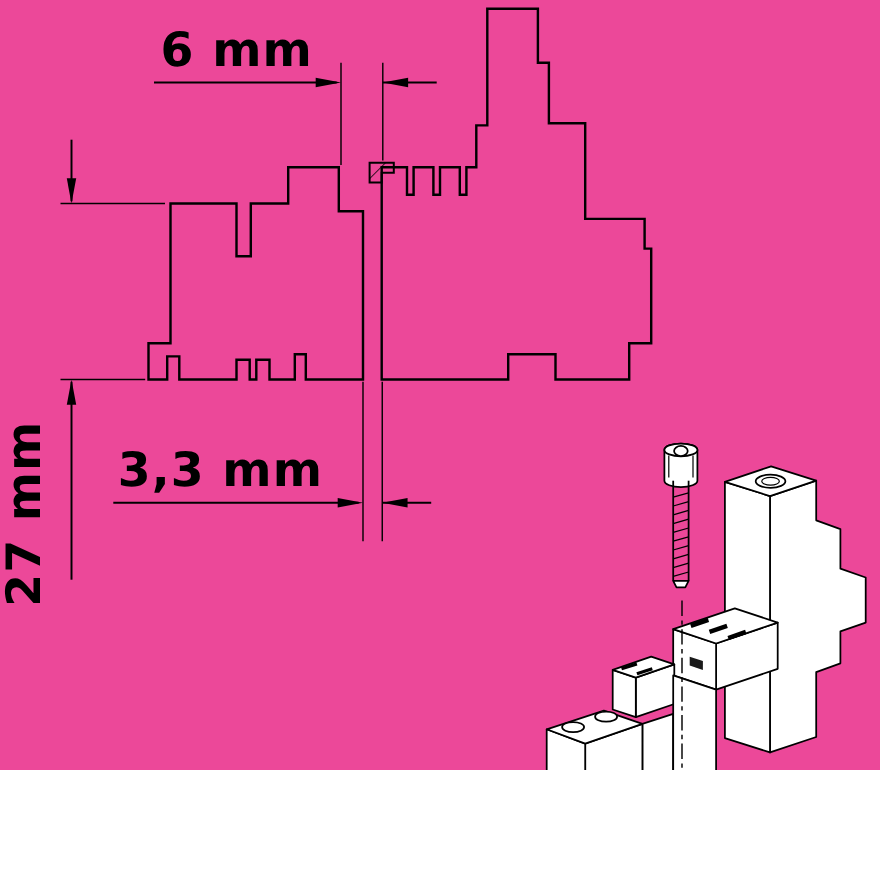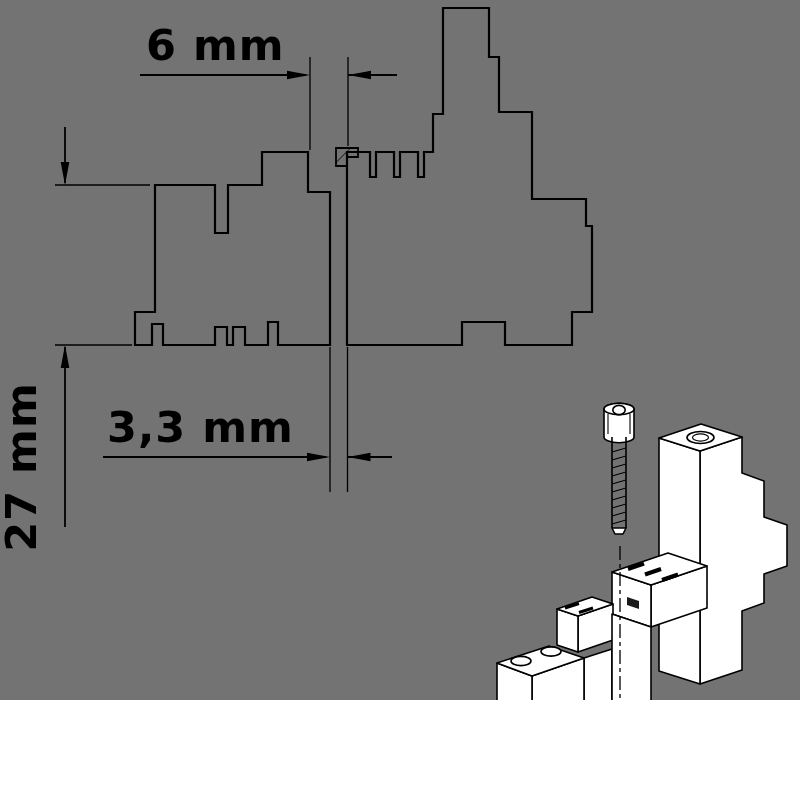--- a/index.html
+++ b/index.html
@@ -1,16 +1,16 @@
 <!DOCTYPE html>
 <html><head>
 <meta charset="utf-8">
 <style>
   html,body{margin:0;padding:0;background:#ffffff;}
-  .stage{width:800px;height:700px;position:relative;background:#737373;overflow:hidden;}
+  .stage{width:800px;height:700px;position:relative;background:#ec4899;overflow:hidden;}
   svg{display:block;}
   .dim-text{font-family:"DejaVu Sans",sans-serif;font-weight:bold;font-size:43px;fill:#000;letter-spacing:1px;}
   .outline{fill:none;stroke:#000;stroke-width:2.2;stroke-linejoin:miter;}
   .thin{stroke:#000;stroke-width:1.3;fill:none;}
   .dimline{stroke:#000;stroke-width:1.8;fill:none;}
   .iso{stroke:#000;stroke-width:1.6;stroke-linejoin:round;fill:#fff;}
   .isothin{stroke:#000;stroke-width:1.1;fill:none;}
 </style>
 </head>
 <body>

